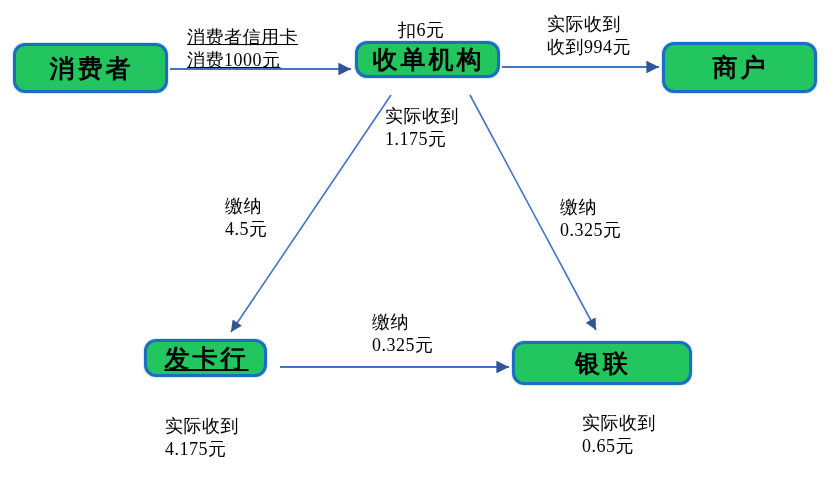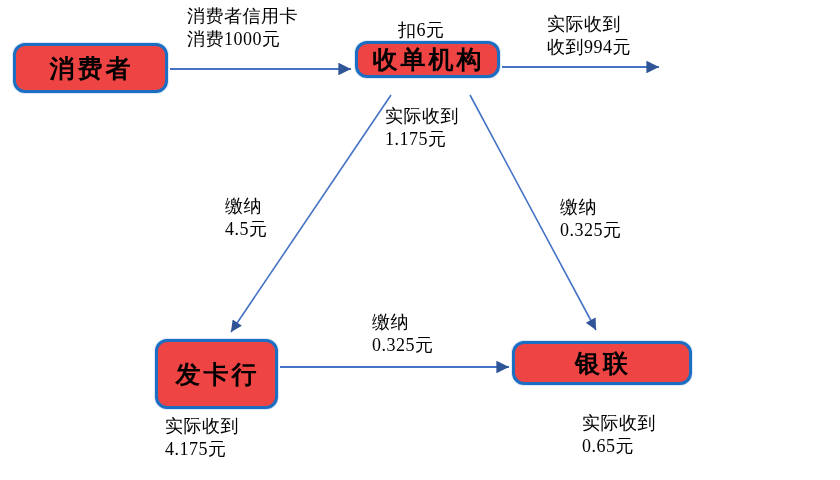--- a/index.html
+++ b/index.html
@@ -20,21 +20,21 @@
     left: 0;
     top: 0;
     width: 840px;
     height: 480px;
   }
   .node {
     position: absolute;
     box-sizing: border-box;
     border: 3px solid #1b6ec2;
     border-radius: 12px;
-    background: #ef4444;
+    background: #22c55e;
     display: flex;
     align-items: center;
     justify-content: center;
     font-weight: bold;
     font-size: 25px;
     color: #000000;
     letter-spacing: 3px;
     box-shadow: 0 0 0 1px rgba(27,110,194,0.15);
   }
   .node .node-label { transform: translateX(1px); }
@@ -43,24 +43,24 @@
     white-space: pre-line;
     font-size: 18px;
     line-height: 23px;
     color: #000000;
     letter-spacing: 0.5px;
   }
   
   #n-consumer  { left: 13px;  top: 43px;  width: 155px; height: 50px; }
   #n-acquirer  { left: 355px; top: 41px;  width: 145px; height: 37px; }
   #n-merchant  { left: 662px; top: 42px;  width: 155px; height: 51px; }
-  #n-issuer    { left: 155px; top: 339px; width: 123px; height: 70px; }
+  #n-issuer    { left: 144px; top: 339px; width: 123px; height: 38px; text-decoration: underline; }
   #n-unionpay  { left: 512px; top: 341px; width: 180px; height: 44px; }
   
-  #l-consumer-acquirer { left: 187px; top: 5px; }
+  #l-consumer-acquirer { left: 187px; top: 26px; text-decoration: underline; }
   #l-fee               { left: 398px; top: 19px; }
   #l-acquirer-merchant { left: 547px; top: 13px; }
   #l-acquirer-net      { left: 385px; top: 105px; }
   #l-acquirer-issuer   { left: 225px; top: 195px; }
   #l-acquirer-unionpay { left: 560px; top: 196px; }
   #l-issuer-unionpay   { left: 372px; top: 311px; }
   #l-issuer-net        { left: 165px; top: 415px; }
   #l-unionpay-net      { left: 582px; top: 412px; }
 </style>
 </head>
@@ -80,20 +80,23 @@
     <line x1="470" y1="95" x2="596" y2="330" stroke="#4472c4" stroke-width="1.6" marker-end="url(#ah)"></line>
     <line x1="280" y1="367" x2="509" y2="367" stroke="#4472c4" stroke-width="1.8" marker-end="url(#ah)"></line>
   </svg>
 
   <div class="node" id="n-consumer">
     <span class="node-label">消费者</span>
   </div>
   <div class="node" id="n-acquirer">
     <span class="node-label">收单机构</span>
   </div>
+  <div class="node" id="n-merchant">
+    <span class="node-label">商户</span>
+  </div>
   <div class="node" id="n-issuer">
     <span class="node-label">发卡行</span>
   </div>
   <div class="node" id="n-unionpay">
     <span class="node-label">银联</span>
   </div>
 
   <div class="lbl" id="l-consumer-acquirer">消费者信用卡
 消费1000元</div>
   <div class="lbl" id="l-fee">扣6元</div>

